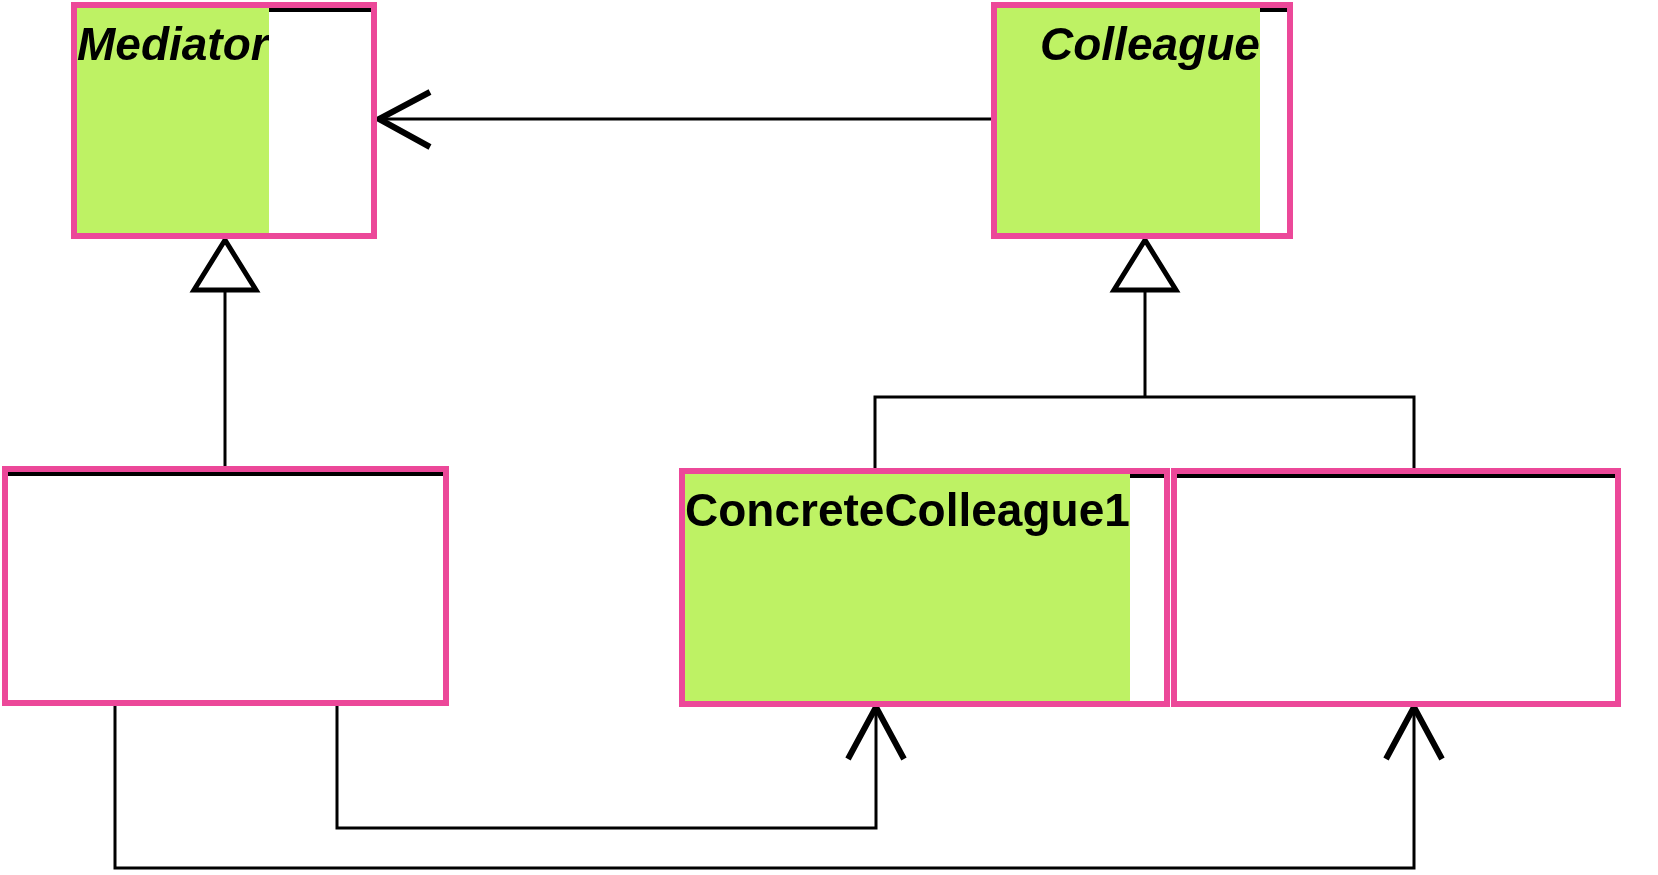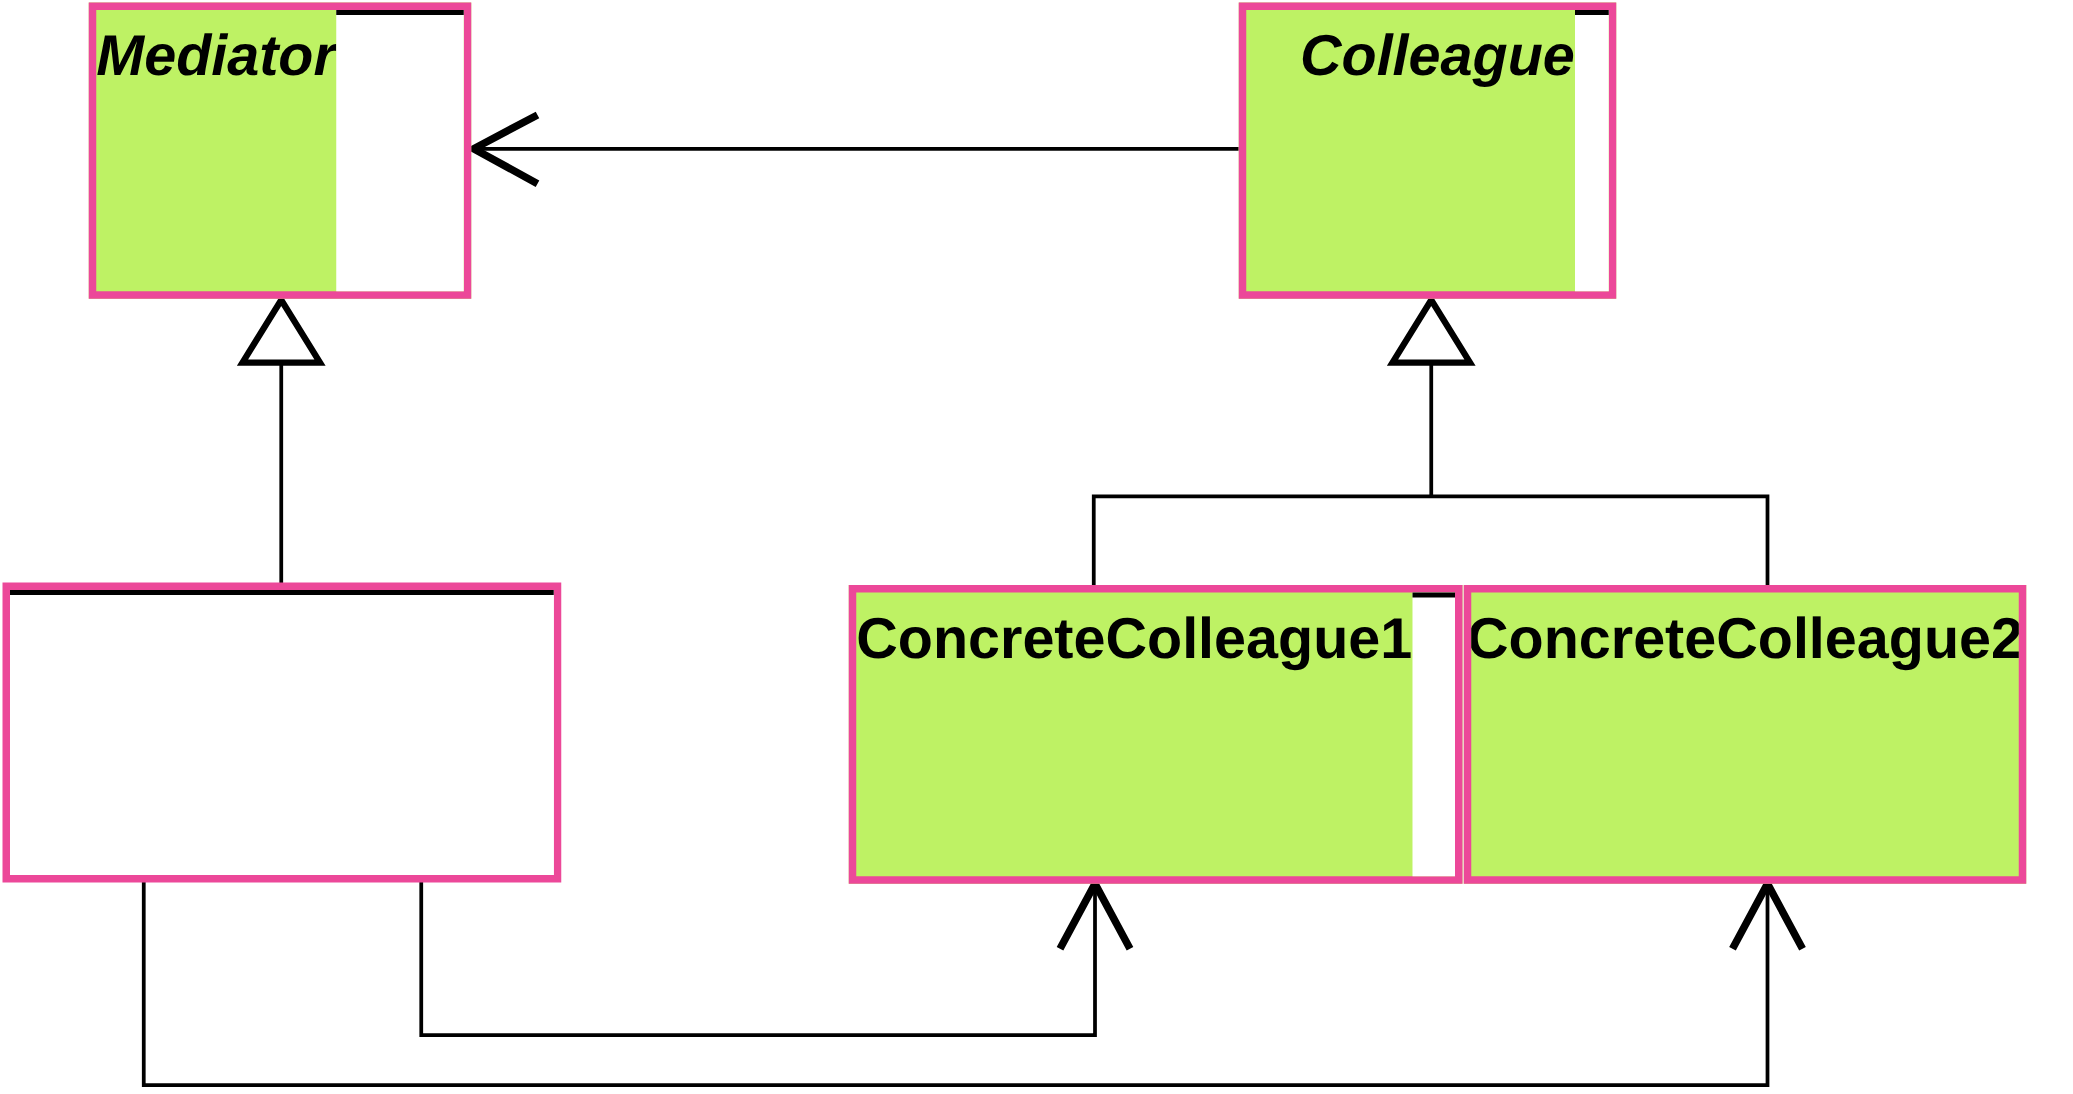--- a/index.html
+++ b/index.html
@@ -100,18 +100,17 @@
     <div class="compartment c-ops"></div>
   </div>
 
   <div class="uml-class" id="box-concrete-colleague1">
     <div class="title">ConcreteColleague1</div>
     <div class="compartment c-attrs"></div>
     <div class="compartment c-ops"></div>
   </div>
 
   <div class="uml-class" id="box-concrete-colleague2">
-    <div class="title">ConcreteColleague2</div>
     <div class="compartment c-attrs"></div>
     <div class="compartment c-ops"></div>
   </div>
 
 </div>
 
 </body></html>

